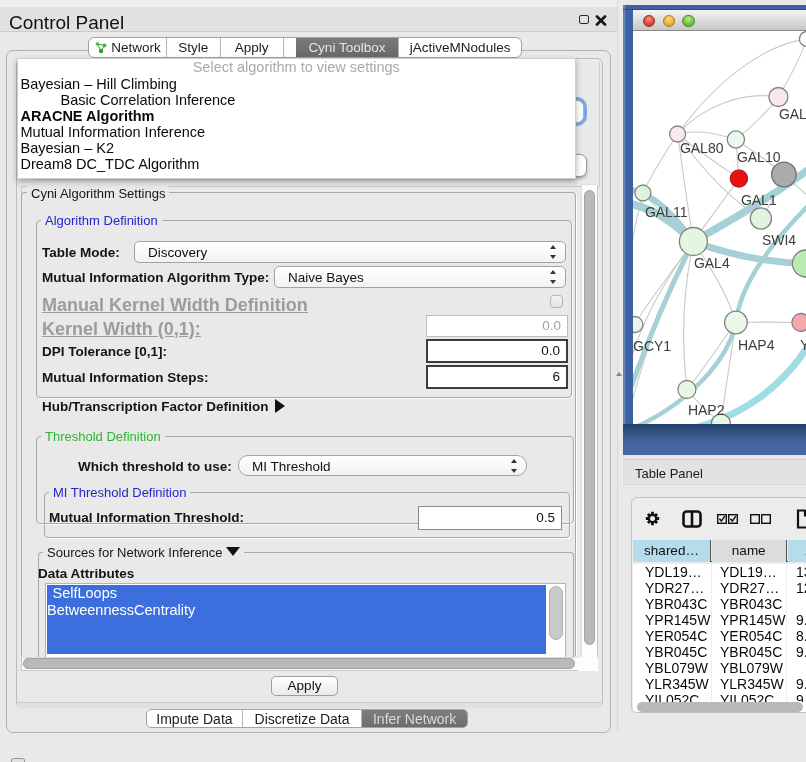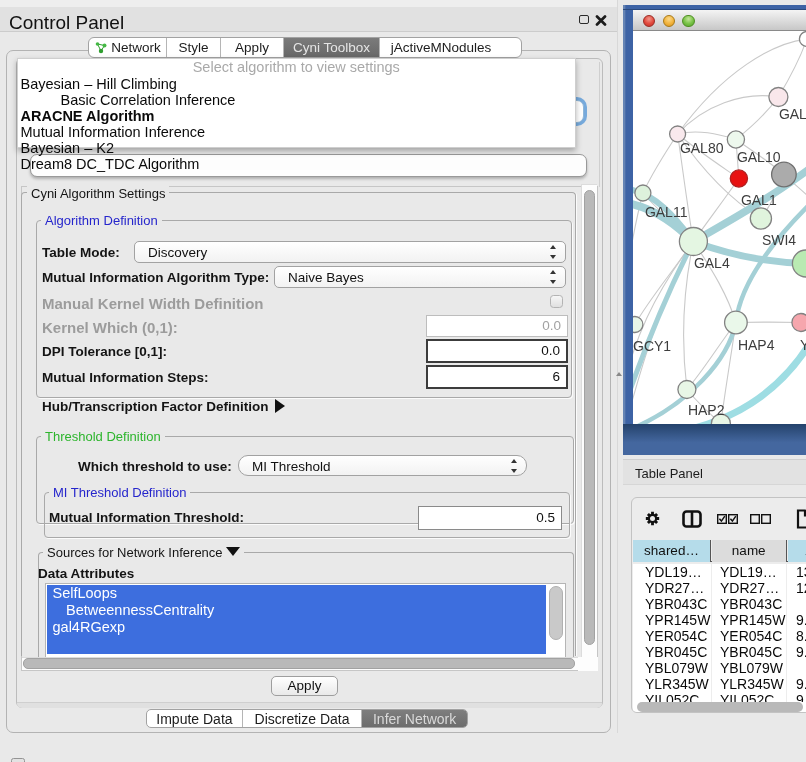--- a/index.html
+++ b/index.html
@@ -1,20 +1,20 @@
 <!DOCTYPE html>
 <html><head>
 <meta charset="utf-8">
 <style>
 * { margin:0; padding:0; box-sizing:border-box; }
 html,body { width:806px; height:762px; overflow:hidden; }
 body { background:#e9e9e9; font-family:"Liberation Sans", sans-serif; position:relative; }
 .abs { position:absolute; }
 .lbl { font-size:13.5px; font-weight:bold; color:#141414; white-space:nowrap; }
-.glbl { font-size:15px; font-weight:bold; color:#9c9c9c; white-space:nowrap; }
+.glbl { font-size:18px; font-weight:bold; color:#9c9c9c; white-space:nowrap;text-decoration:underline; }
 .group { position:absolute; border:1px solid #a9a9a9; border-radius:4px; box-shadow:1px 1px 0 rgba(255,255,255,.8); }
 .gtitle { position:absolute; top:-8px; font-size:13px; background:#e9e9e9; padding:0 4px; white-space:nowrap; }
 .combo { position:absolute; background:linear-gradient(#ffffff,#f2f2f2); border:1px solid #a2a2a2; border-radius:5px; font-size:13.5px; color:#111; }
 .combo .tx { position:absolute; left:13px; top:50%; transform:translateY(-50%); }
 .arr { position:absolute; right:8px; top:50%; width:7px; height:16px; transform:translateY(-50%); }
 .arr:before { content:""; position:absolute; left:0; top:1px; border-left:3.5px solid transparent; border-right:3.5px solid transparent; border-bottom:4.5px solid #333; }
 .arr:after { content:""; position:absolute; left:0; bottom:1px; border-left:3.5px solid transparent; border-right:3.5px solid transparent; border-top:4.5px solid #333; }
 .field { position:absolute; background:#fff; font-size:13.5px; text-align:right; }
 .seg { position:absolute; display:flex; background:#fff; border:1px solid #a2a2a2; border-radius:6px; overflow:hidden; }
 .seg > div { font-size:13.5px; color:#1c1c1c; display:flex; align-items:center; justify-content:center; border-right:1px solid #b5b5b5; white-space:nowrap; }
@@ -50,21 +50,21 @@
   <div style="width:78px;">
     <svg width="13" height="13" viewBox="0 0 13 13" style="margin-right:4px;">
         <path d="M3.5 3 L7 10 M7 10 L10.5 4.5 M3.5 3 L10.5 4.5" stroke="#2f9e2f" stroke-width="1"></path>
         <circle cx="3.5" cy="3" r="1.8" fill="#45b945"></circle>
         <circle cx="10.5" cy="4.5" r="2" fill="#45b945"></circle>
         <circle cx="7" cy="10" r="2.2" fill="#2f9e2f"></circle>
       </svg>
     Network</div>
   <div style="width:54px;">Style</div>
   <div style="width:63px;">Apply</div>
-  <div class="dark" style="width:96px;">Cyni Toolbox</div>
+  <div class="dark" style="width:104px;margin-left:12px;">Cyni Toolbox</div>
   <div style="width:122px;">jActiveMNodules</div>
 </div>
 
 <div class="abs" style="left:598.5px;top:62px;width:1px;height:125px;background:#cfcfcf;"></div>
 <div class="abs" style="left:30px;top:100px;width:554px;height:23px;background:#fff;border:1px solid #8fb6d8;border-radius:7px;box-shadow:0 0 0 3px #77aadc;"></div>
 <div class="abs" style="left:30px;top:154px;width:557px;height:23px;background:#fdfdfd;border:1px solid #999;border-radius:7px;box-shadow:0 2px 3px rgba(0,0,0,.25);"></div>
 
 <div class="abs" style="left:581px;top:184px;width:16px;height:473px;background:#fdfdfd;border-left:1px solid #dcdcdc;border-top:1px solid #dcdcdc;"></div>
 <div class="abs" style="left:583.5px;top:190px;width:11px;height:455px;background:#b9b9b9;border:1px solid #a2a2a2;border-radius:6px;"></div>
 
@@ -79,21 +79,21 @@
     <span class="tx">Discovery</span>
     <span class="arr"></span>
   </div>
 <div class="lbl" style="position:absolute;left:42px;top:270px;">Mutual Information Algorithm Type:</div>
 <div class="combo" style="left:274px;top:266px;width:292px;height:22px;">
     <span class="tx">Naive Bayes</span>
     <span class="arr"></span>
   </div>
 <div class="glbl" style="position:absolute;left:42px;top:295px;">Manual Kernel Width Definition</div>
 <div class="abs" style="left:550px;top:295px;width:13px;height:13px;background:linear-gradient(#f6f6f6,#e0e0e0);border:1px solid #b3b3b3;border-radius:3.5px;"></div>
-<div class="glbl" style="position:absolute;left:42px;top:319px;">Kernel Which (0,1):</div>
+<div class="glbl" style="position:absolute;left:42px;top:319px;">Kernel Width (0,1):</div>
 <div class="field" style="left:426px;top:315px;width:142px;height:22px;border:1px solid #bdbdbd;color:#a2a2a2;line-height:20px;padding-right:6px;">0.0</div>
 <div class="lbl" style="position:absolute;left:42px;top:344px;">DPI Tolerance [0,1]:</div>
 <div class="field" style="left:426px;top:339px;width:142px;height:24px;border:2px solid #3c3c3c;color:#111;line-height:20px;padding-right:6px;">0.0</div>
 <div class="lbl" style="position:absolute;left:42px;top:370px;">Mutual Information Steps:</div>
 <div class="field" style="left:426px;top:365px;width:142px;height:24px;border:2px solid #3c3c3c;color:#111;line-height:20px;padding-right:6px;">6</div>
 
 <div class="lbl" style="position:absolute;left:42px;top:399px;font-size:13.5px;">Hub/Transcription Factor Definition</div>
 <div class="abs" style="left:275px;top:399px;width:0;height:0;border-top:7px solid transparent;border-bottom:7px solid transparent;border-left:10px solid #111;"></div>
 
 <div class="group" style="left:36px;top:436px;width:538px;height:88px;">
@@ -110,38 +110,37 @@
 <div class="lbl" style="position:absolute;left:49px;top:510px;">Mutual Information Threshold:</div>
 <div class="field" style="left:418px;top:506px;width:144px;height:24px;border:1px solid #8a8a8a;color:#111;line-height:22px;padding-right:6px;">0.5</div>
 
 <div class="abs" style="left:38px;top:552px;width:536px;height:106px;border:1px solid #a9a9a9;border-radius:4px 4px 0 0;border-bottom:none;"></div>
 <div class="gtitle" style="left:43px;top:544.5px;color:#141414;">Sources for Network Inference <span style="display:inline-block;vertical-align:1px;width:0;height:0;border-left:7.5px solid transparent;border-right:7.5px solid transparent;border-top:9px solid #111;"></span></div>
 <div class="lbl" style="position:absolute;left:38px;top:566px;">Data Attributes</div>
 
 <div class="abs" style="left:45px;top:583px;width:521px;height:74px;background:#fff;border:1px solid #b5b5b5;border-bottom:none;"></div>
 <div class="abs" style="left:47px;top:584.5px;width:499px;height:69px;background:#3d6ede;color:#fff;font-size:14.5px;">
   <div style="height:17.25px;line-height:17.25px;padding-left:5.5px;">SelfLoops</div>
-  <div style="height:17.25px;line-height:17.25px;padding-left:19px;">BetweennessCentrality</div>
-  <div style="height:17.25px;line-height:17.25px;padding-left:5.5px;">gal4RGexp</div>
+  <div style="height:17.25px;line-height:17.25px;padding-left:0;">BetweennessCentrality</div>
 </div>
 <div class="abs" style="left:549px;top:586px;width:14px;height:54px;background:#c9c9c9;border:1px solid #b0b0b0;border-radius:7px;"></div>
 
 <div class="abs" style="left:21.5px;top:656.5px;width:557px;height:13.5px;background:#fdfdfd;border-top:1px solid #dcdcdc;"></div>
 <div class="abs" style="left:23px;top:658px;width:552px;height:10.5px;background:#b9b9b9;border:1px solid #a2a2a2;border-radius:5px;"></div>
 <div class="abs" style="left:578px;top:656.5px;width:20px;height:14px;background:#fdfdfd;"></div>
 
 <div class="abs" style="left:271px;top:676px;width:67px;height:19.5px;background:linear-gradient(#ffffff,#e9e9e9);border:1px solid #9e9e9e;border-radius:5px;font-size:13.5px;color:#111;text-align:center;line-height:18px;">Apply</div>
 
 <div class="seg" style="left:146px;top:709px;width:322px;height:19px;border-radius:5px;font-size:14px;">
   <div style="width:96.5px;font-size:14px;">Impute Data</div>
   <div style="width:120px;font-size:14px;">Discretize Data</div>
   <div class="dark" style="width:105.5px;background:linear-gradient(#7e7e7e,#6d6d6d);color:#d9d9d9;font-size:14px;">Infer Network</div>
 </div>
 
-<div class="abs" style="left:17px;top:57.5px;width:558.5px;height:90px;background:#fff;border:1px solid #cfcfcf;box-shadow:0 3px 6px rgba(0,0,0,.3);font-size:14.5px;color:#0a0a0a;">
+<div class="abs" style="left:17px;top:57.5px;width:558.5px;height:121px;background:#fff;border:1px solid #cfcfcf;box-shadow:0 3px 6px rgba(0,0,0,.3);font-size:14.5px;color:#0a0a0a;">
   <div style="position:absolute;left:0;right:0;top:59.5px;text-align:center;color:#a9a9a9;transform:translateY(-50%);top:8.5px;">Select algorithm to view settings</div>
   <div style="position:absolute;left:2.5px;top:17px;">Bayesian – Hill Climbing</div>
   <div style="position:absolute;left:2.5px;top:33px;margin-left:40px;">Basic Correlation Inference</div>
   <div style="position:absolute;left:2.5px;top:49px;font-weight:bold;">ARACNE Algorithm</div>
   <div style="position:absolute;left:2.5px;top:65px;">Mutual Information Inference</div>
   <div style="position:absolute;left:2.5px;top:81px;">Bayesian – K2</div>
   <div style="position:absolute;left:2.5px;top:97px;">Dream8 DC_TDC Algorithm</div>
 </div>
 
 <div class="abs" style="left:616px;top:372px;width:0;height:0;border-left:3px solid transparent;border-right:3px solid transparent;border-bottom:4px solid #888;"></div>

